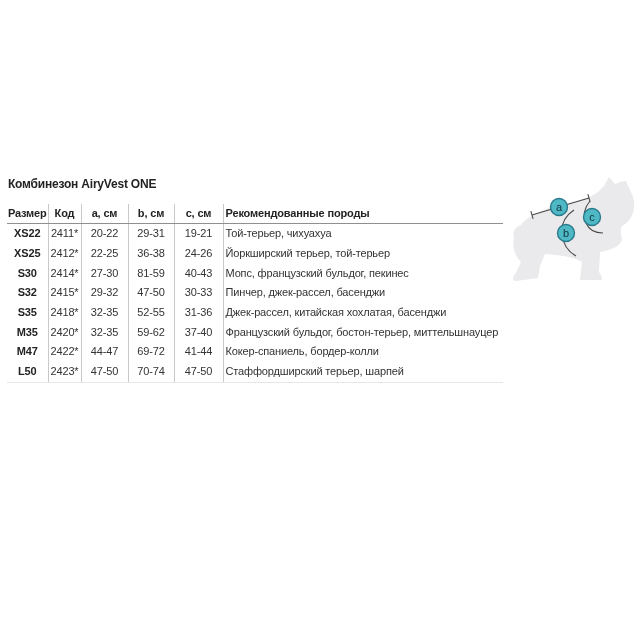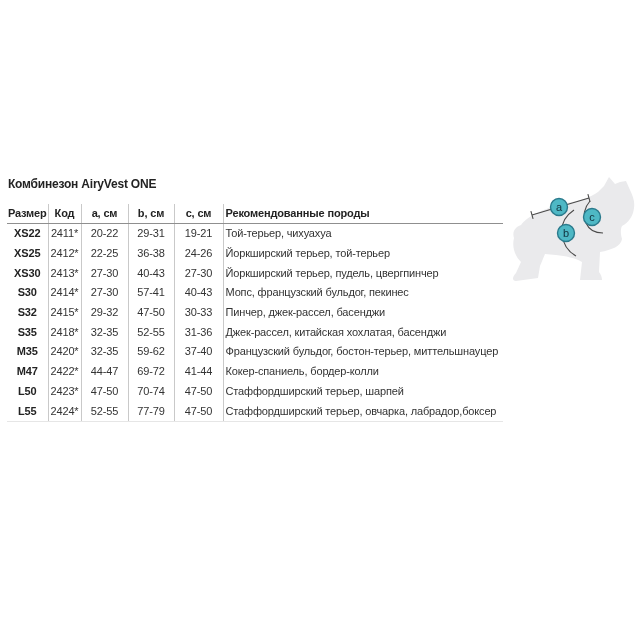--- a/index.html
+++ b/index.html
@@ -68,32 +68,24 @@
     </tr>
         <tr>
       <td class="size">XS25</td>
       <td>2412*</td>
       <td>22-25</td>
       <td>36-38</td>
       <td>24-26</td>
       <td class="breeds">Йоркширский терьер, той-терьер</td>
     </tr>
         <tr>
-      <td class="size">XS30</td>
-      <td>2413*</td>
-      <td>27-30</td>
-      <td>40-43</td>
-      <td>27-30</td>
-      <td class="breeds">Йоркширский терьер, пудель, цвергпинчер</td>
-    </tr>
-        <tr>
       <td class="size">S30</td>
       <td>2414*</td>
       <td>27-30</td>
-      <td>57-41</td>
+      <td>81-59</td>
       <td>40-43</td>
       <td class="breeds">Мопс, французский бульдог, пекинес</td>
     </tr>
         <tr>
       <td class="size">S32</td>
       <td>2415*</td>
       <td>29-32</td>
       <td>47-50</td>
       <td>30-33</td>
       <td class="breeds">Пинчер, джек-рассел, басенджи</td>
@@ -122,28 +114,20 @@
       <td>41-44</td>
       <td class="breeds">Кокер-спаниель, бордер-колли</td>
     </tr>
         <tr>
       <td class="size">L50</td>
       <td>2423*</td>
       <td>47-50</td>
       <td>70-74</td>
       <td>47-50</td>
       <td class="breeds">Стаффордширский терьер, шарпей</td>
-    </tr>
-        <tr>
-      <td class="size">L55</td>
-      <td>2424*</td>
-      <td>52-55</td>
-      <td>77-79</td>
-      <td>47-50</td>
-      <td class="breeds">Стаффордширский терьер, овчарка, лабрадор,боксер</td>
     </tr>
       </tbody>
   </table>
 
   <svg class="dog-diagram" viewBox="498 168 142 118" aria-hidden="true">
 
     <path fill="#EAEAEC" d="M 521 225
          C 530 213 552 206 572 202
          C 580 200 590 198 598 192
          L 604 186 L 609 177 L 615 184

